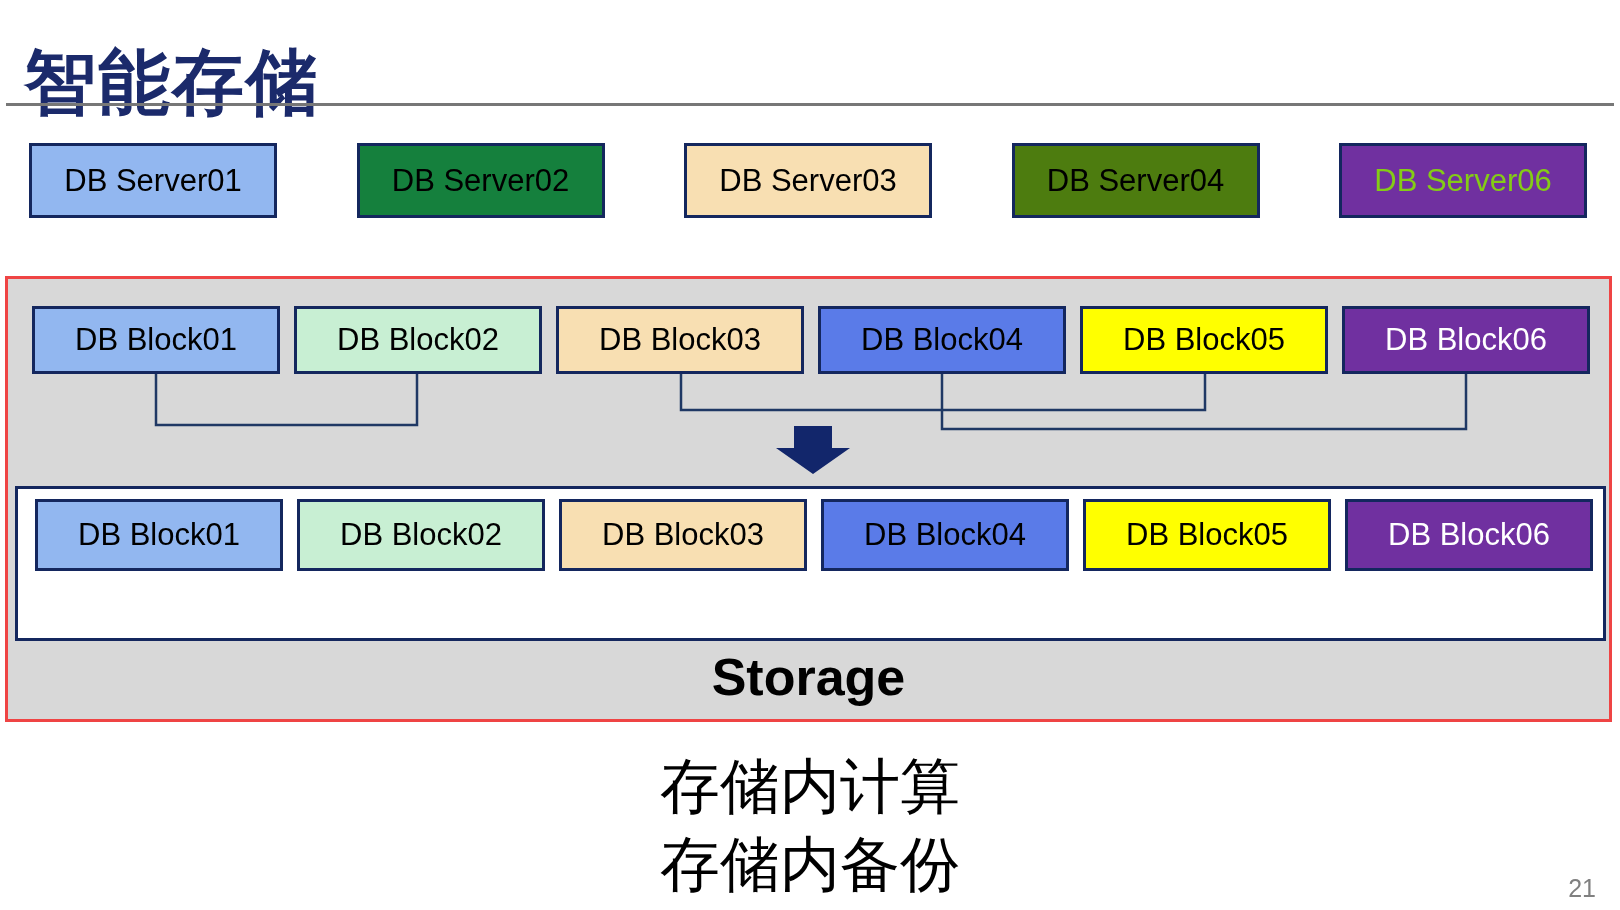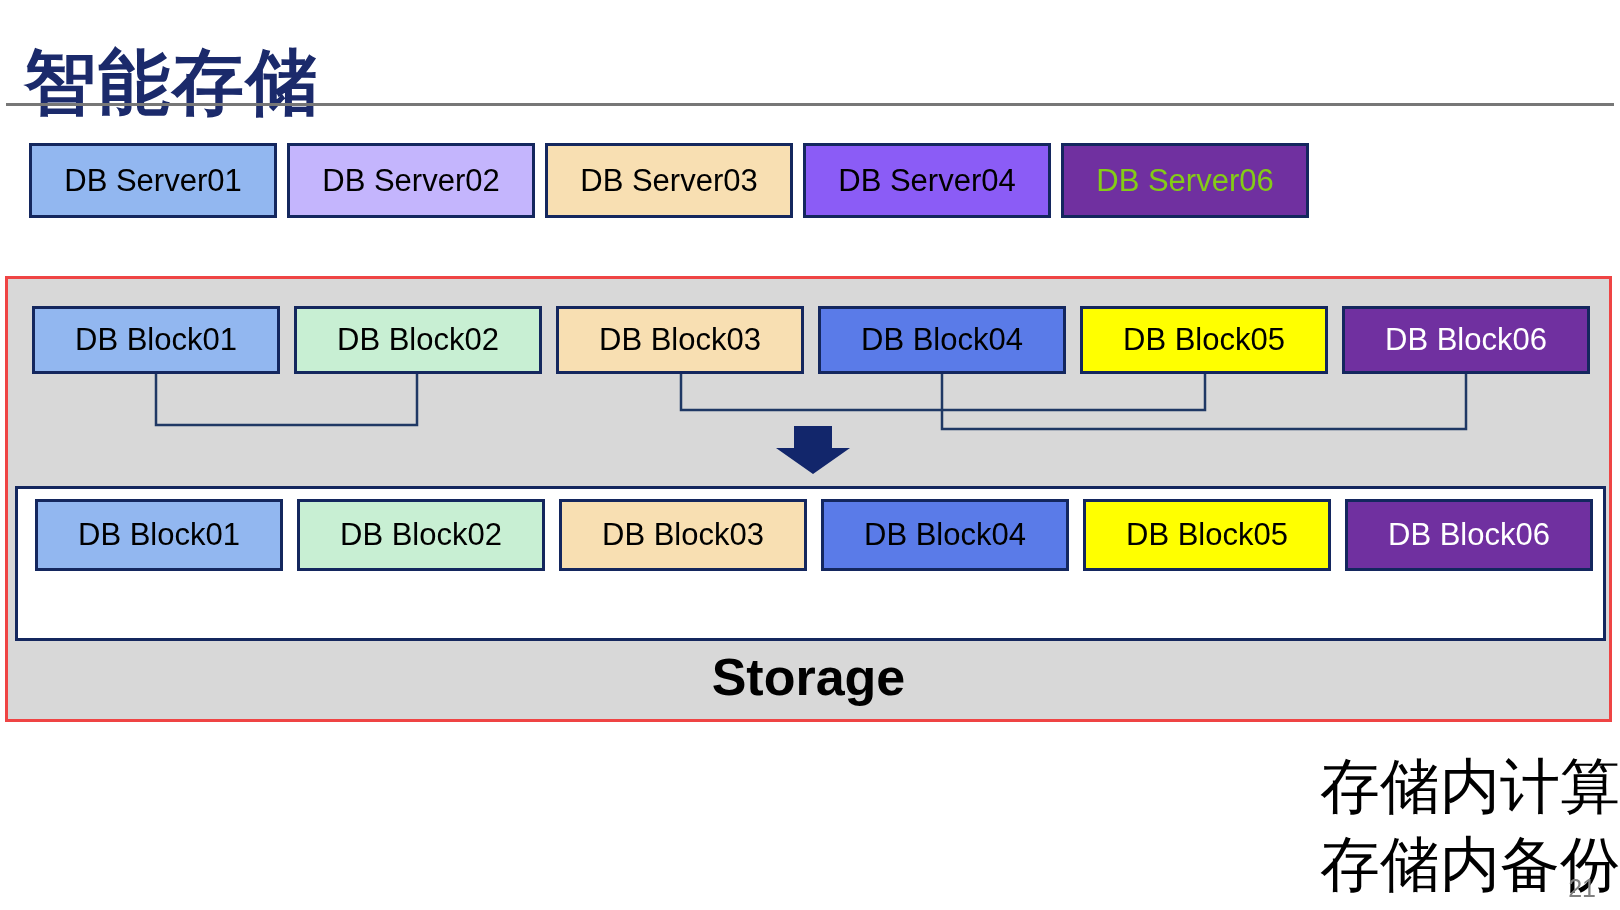--- a/index.html
+++ b/index.html
@@ -11,21 +11,21 @@
   .page-title{
     position:absolute;left:24px;top:0px;
     font-size:72px;font-weight:bold;letter-spacing:2px;line-height:100px;
   }
   .title-rule{
     position:absolute;left:6px;top:103px;width:1608px;height:3px;
   }
   .node-row{
     position:absolute;display:flex;justify-content:space-between;
   }
-  .row-servers{left:29px;top:143px;width:1280px;height:75px;}
+  .row-servers{left:29px;top:143px;width:1558px;height:75px;}
   .row-blocks-top{left:24px;top:27px;width:1558px;height:68px;}
   .row-blocks-bottom{left:17px;top:10px;width:1558px;height:72px;}
   .node-box{
     width:248px;height:100%;
     border:3px solid #14275E;
     display:flex;align-items:center;justify-content:center;
     font-size:31px;white-space:nowrap;
   }
   .storage-box{
     position:absolute;left:5px;top:276px;width:1607px;height:446px;
@@ -41,40 +41,40 @@
   .backup-label{
     position:absolute;left:0;top:96px;width:100%;
     text-align:center;font-size:38px;color:#000;
   }
   .storage-label{
     position:absolute;left:0;top:368px;width:100%;
     text-align:center;font-size:52px;font-weight:bold;color:#000;
   }
   .captions{
     position:absolute;left:0;top:748px;width:1620px;
-    text-align:right;font-size:60px;line-height:78px;color:#000;
+    text-align:center;font-size:60px;line-height:78px;color:#000;
   }
   .page-number{
     position:absolute;right:24px;top:874px;font-size:25px;
   }
 </style>
 </head>
 <body>
 
 <div class="slide">
 
   <div class="page-title" style="color: rgb(27, 42, 107); margin-top: 32px;">智能存储</div>
 
   <div class="title-rule" style="background: rgb(119, 119, 119);"></div>
 
   <div class="node-row row-servers">
     <div class="node-box" style="background: rgb(146, 183, 240); color: rgb(0, 0, 0);">DB Server01</div>
-    <div class="node-box" style="background: #c4b5fd; color: rgb(0, 0, 0);">DB Server02</div>
+    <div class="node-box" style="background: #15803d; color: rgb(0, 0, 0);">DB Server02</div>
     <div class="node-box" style="background: rgb(248, 223, 178); color: rgb(0, 0, 0);">DB Server03</div>
-    <div class="node-box" style="background: #8b5cf6; color: rgb(0, 0, 0);">DB Server04</div>
+    <div class="node-box" style="background: #4d7c0f; color: rgb(0, 0, 0);">DB Server04</div>
     <div class="node-box" style="background: rgb(112, 48, 160); color: #84cc16;">DB Server06</div>
   </div>
 
   <div class="storage-box" style="background: rgb(216, 216, 216);">
 
     <div class="node-row row-blocks-top">
       <div class="node-box" style="background: rgb(146, 183, 240); color: rgb(0, 0, 0);">DB Block01</div>
       <div class="node-box" style="background: rgb(200, 239, 211); color: rgb(0, 0, 0);">DB Block02</div>
       <div class="node-box" style="background: rgb(248, 223, 178); color: rgb(0, 0, 0);">DB Block03</div>
       <div class="node-box" style="background: rgb(90, 123, 232); color: rgb(0, 0, 0);">DB Block04</div>

